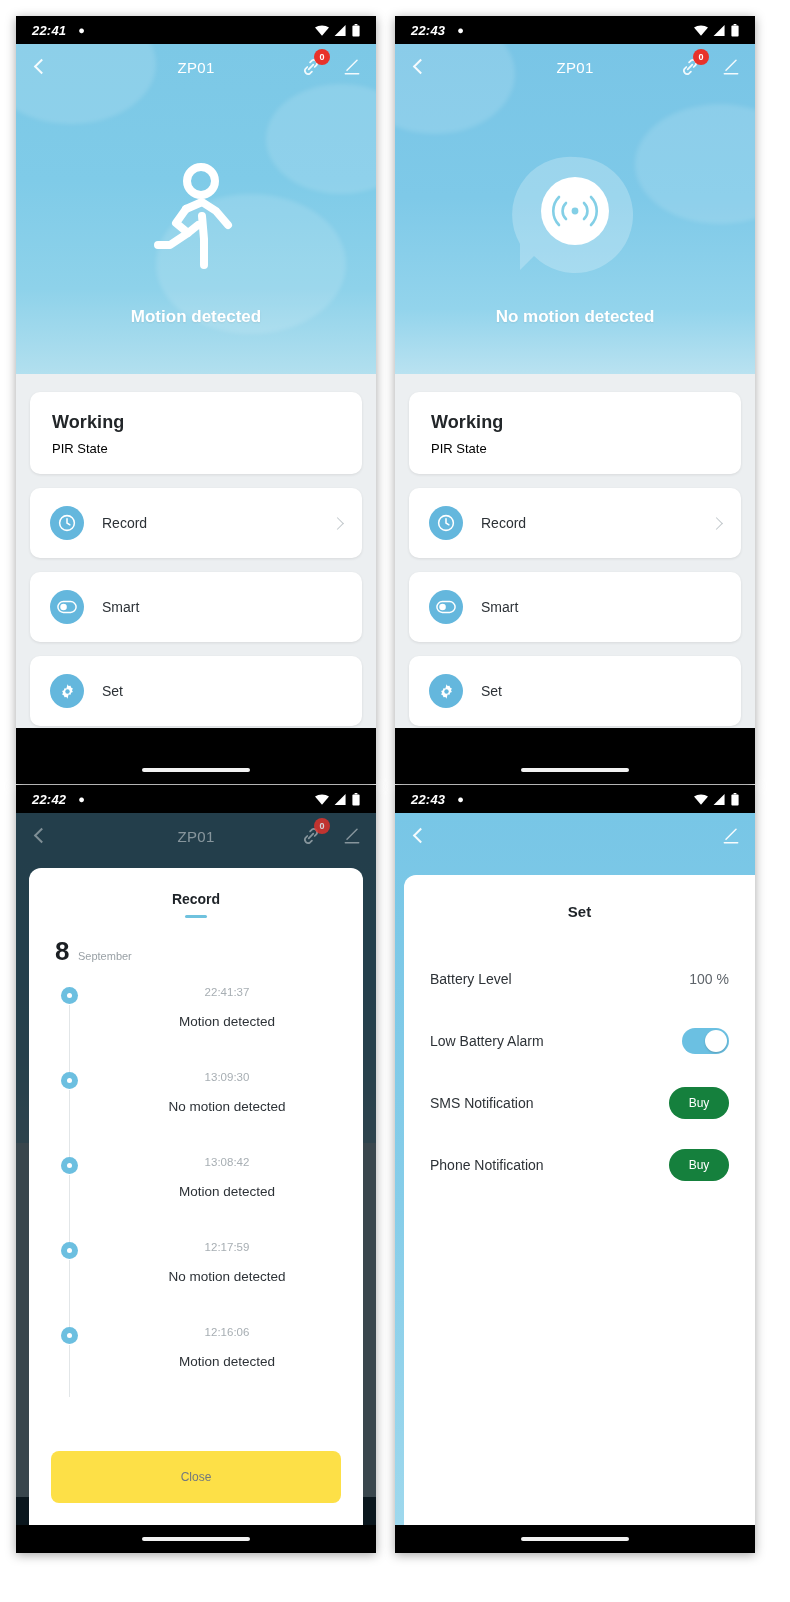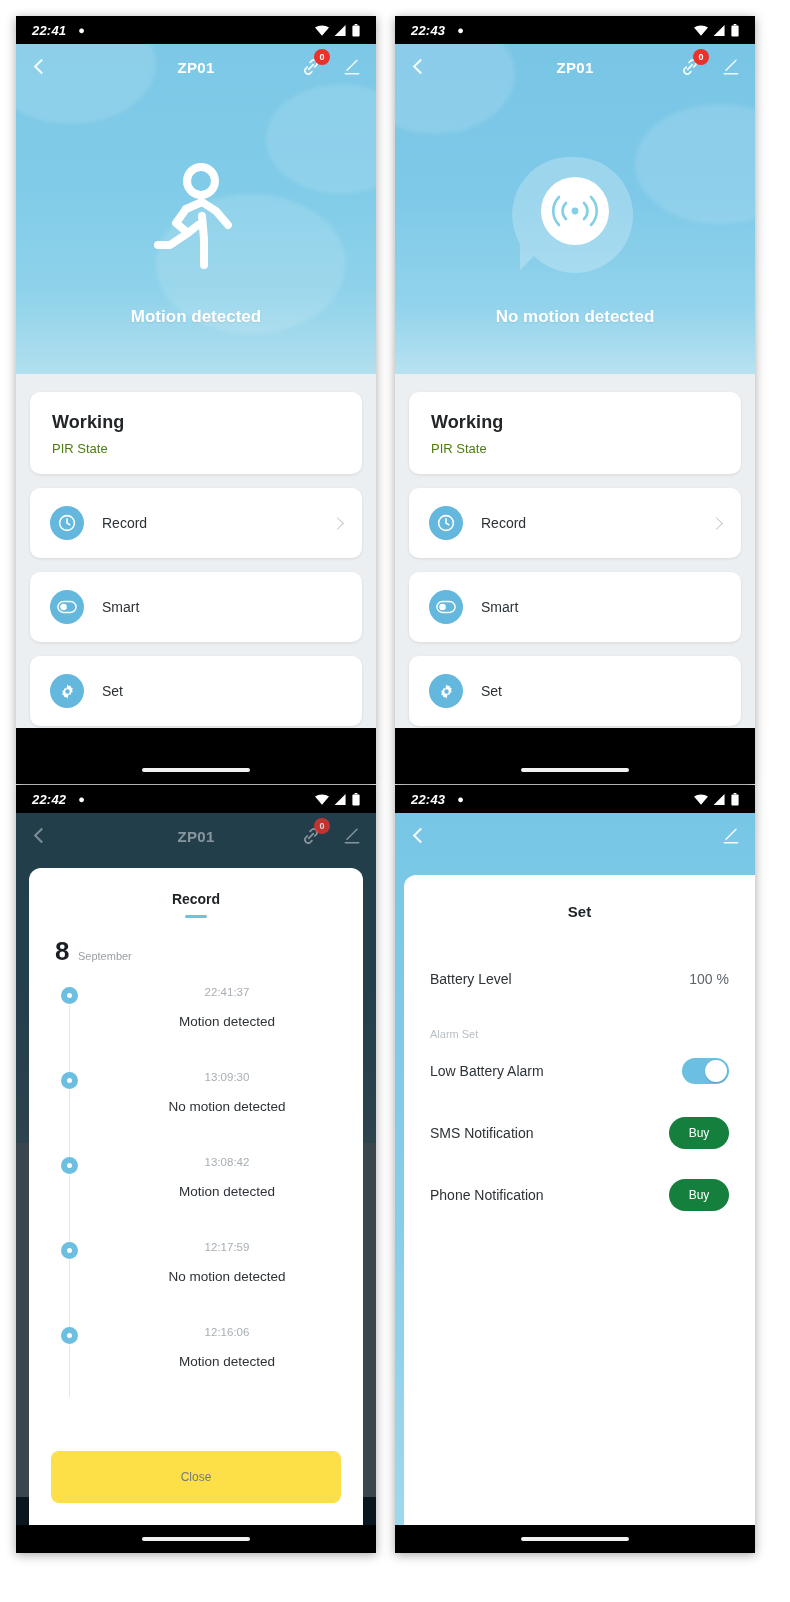--- a/index.html
+++ b/index.html
@@ -116,21 +116,21 @@
     width: 9px; height: 9px;
     border-left: 2px solid rgba(255,255,255,.92);
     border-bottom: 2px solid rgba(255,255,255,.92);
     transform: rotate(45deg);
   }
   .app-title {
     position: absolute;
     left: 0; right: 0;
     text-align: center;
     font-size: 15px;
-    font-weight: bold;
+    font-weight: normal;
     color: #ffffff;
     letter-spacing: .3px;
   }
   .appbar-right {
     margin-left: auto;
     display: flex;
     align-items: center;
     gap: 20px;
     z-index: 22;
   }
@@ -189,21 +189,21 @@
   }
   .status-title {
     font-size: 18px;
     font-weight: bold;
     color: #222629;
     letter-spacing: .1px;
   }
   .status-sub {
     margin-top: 8px;
     font-size: 13px;
-    color: #4d7c0f;
+    color: #000000;
   }
   .row {
     display: flex;
     align-items: center;
     padding: 18px 20px;
     height: 70px;
   }
   .row-icon {
     width: 34px; height: 34px;
     border-radius: 50%;
@@ -790,21 +790,20 @@
       </div>
 
       <div class="set-sheet">
         <div class="set-title">Set</div>
 
         <div class="set-row spaced">
           <span class="set-label">Battery Level</span>
           <span class="set-value">100 %</span>
         </div>
 
-        <div class="set-group">Alarm Set</div>
 
 
         <div class="set-row">
           <span class="set-label">Low Battery Alarm</span>
           <span class="toggle">
               <i></i>
             </span>
         </div>
 
         <div class="set-row">

